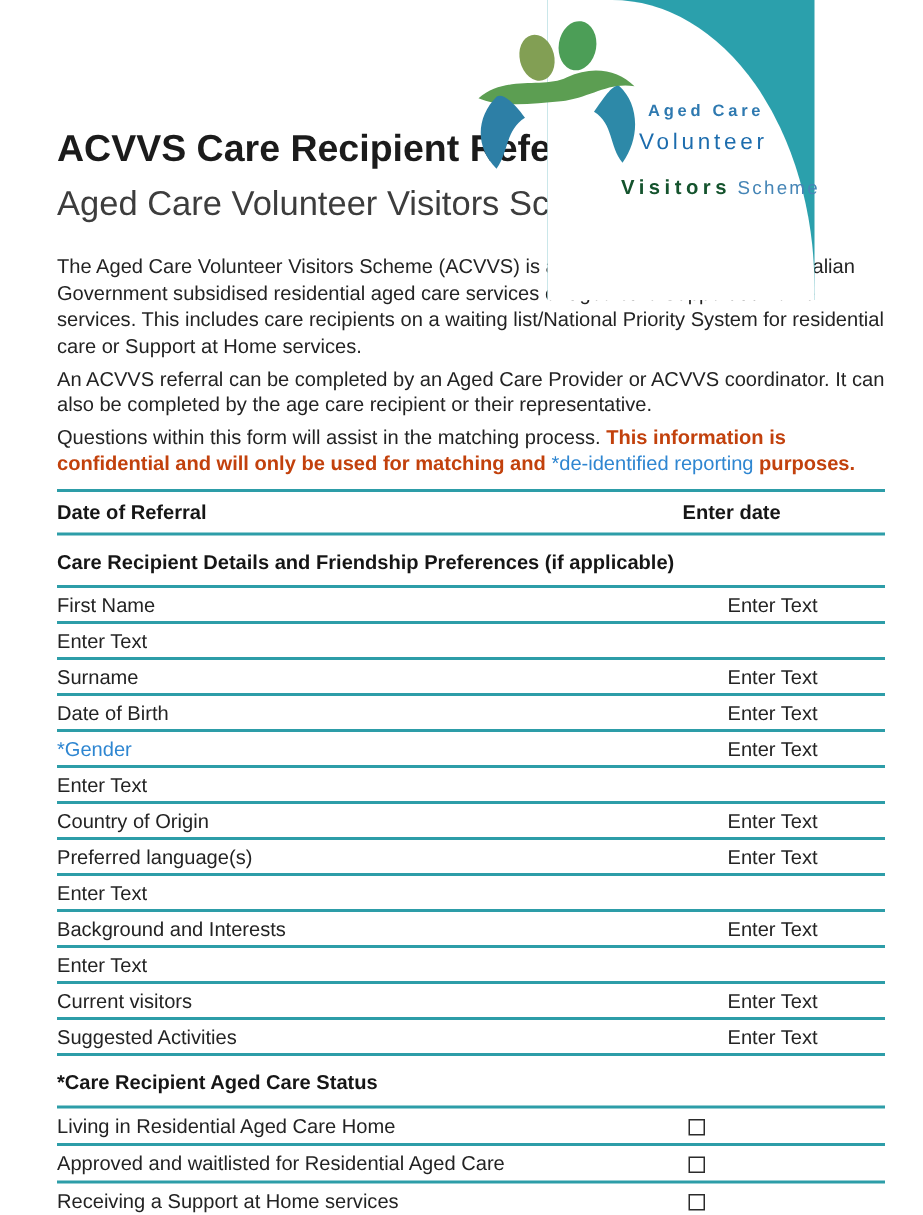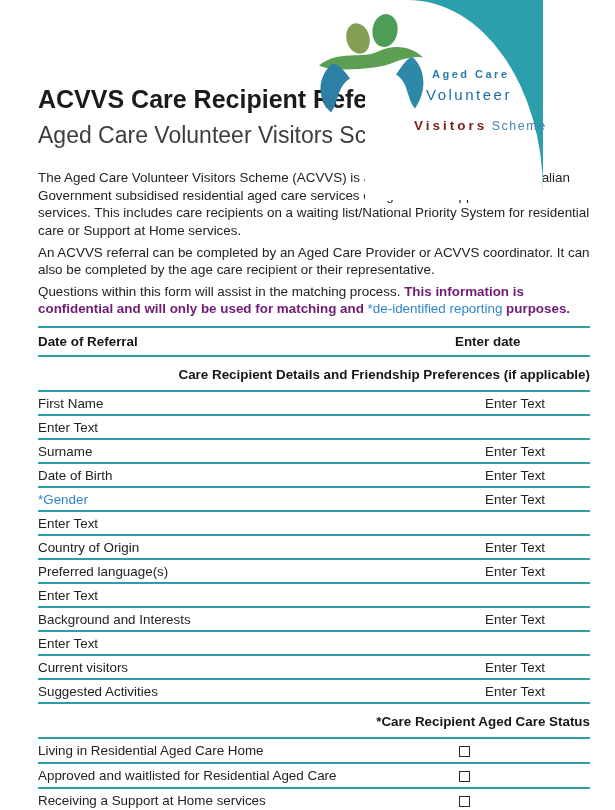--- a/index.html
+++ b/index.html
@@ -14,37 +14,37 @@
                   border-top-right-radius:135px 192px; }
 
   
   .logo { position:absolute; top:6px; right:12px; width:215px; height:140px; z-index:2; }
   .logo svg { position:absolute; left:0; top:4px; }
   .logo-aged-care { position:absolute; left:116px; top:62px; font-size:11px;
                     letter-spacing:2.5px; color:#2E79B0; font-weight:600; white-space:nowrap; }
   .logo-volunteer { position:absolute; left:110px; top:80px; font-size:15px;
                     letter-spacing:2.5px; color:#1C6CAD; font-weight:normal; white-space:nowrap; }
   .logo-visitors-line { position:absolute; left:98px; top:110px; white-space:nowrap; }
-  .logo-visitors { font-size:13.5px; letter-spacing:3px; color:#7f1d1d; font-weight:bold; }
+  .logo-visitors { font-size:13.5px; letter-spacing:3px; color:#14532d; font-weight:bold; }
   .logo-scheme  { font-size:12.5px; letter-spacing:1.5px; color:#4585B6; }
 
   
   .content { position:relative; z-index:0; padding:86px 25px 0 38px; }
   h1.title { font-size:25px; font-weight:bold; color:#1B1B1B; line-height:1.05; }
   h2.subtitle { font-size:23px; font-weight:normal; color:#3D3D3D; margin-top:10px; }
 
   .intro { margin-top:20px; width:552px; font-size:13.4px; line-height:17.6px; color:#232323; }
   .intro p { margin-bottom:4px; }
-  .bold { font-weight:bold; color:#701a75; }
+  .bold { font-weight:bold; color:#c2410c; }
   .blue-link { color:#2E86D1; cursor:pointer; text-decoration:none; }
 
   
   .form-table { margin-top:8px; width:552px; border-top:2px solid #2D9DA8; }
   .row { display:flex; align-items:center; border-bottom:2px solid #2D9DA8;
-         font-size:13.4px; color:#232323;justify-content:flex-end; }
+         font-size:13.4px; color:#232323; }
   .row .lbl { flex:0 0 417px; }
   .row .val { flex:1; }
   .row-date { padding:6px 0; font-weight:bold; color:#161616; }
   .row-section { padding:10px 0 8px 0; font-weight:bold; color:#161616; }
   .row-text { padding:3.5px 0;gap:30px; }
   .row-check { padding:4px 0; }
   .row-check:last-child { border-bottom:1.5px solid #58949B; }
   .checkbox { display:inline-block; width:11px; height:11px; margin-left:4px;
               border:1.4px solid #2B2B2B; background:#fff; vertical-align:middle; }
 </style>

